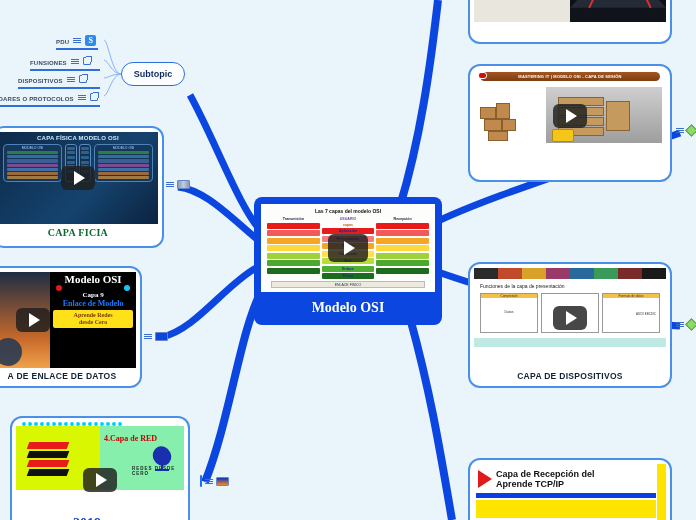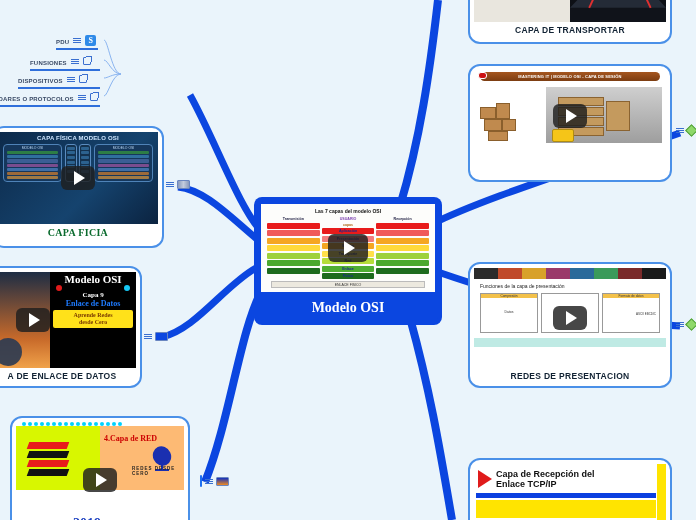--- a/index.html
+++ b/index.html
@@ -173,21 +173,21 @@
   .art-enlace .yellow { background:#ffe11a; margin:2px 3px 3px 3px; border-radius:2px; padding:2px 0; }
   .art-enlace .yellow div { font-size:6px; font-weight:bold; color:#7a3b00; text-align:center; font-family:"Liberation Serif",serif; line-height:1.15;}
 
   
   .art-red { position:relative; background:#fff; }
   .art-red .hdr { font-size:16px; font-weight:bold; color:#111; padding-left:4px; letter-spacing:-.5px;}
   .art-red .dashrow { display:flex; gap:2px; padding-left:6px; }
   .art-red .dashrow i { width:4px;height:4px;background:#00d2ff;border-radius:50%;display:block;}
   .art-red .body { display:flex; height:64px; }
   .art-red .lgreen { flex:1; background:#d8f700; position:relative; }
-  .art-red .lblue { flex:1; background:#fdba74; position:relative; }
+  .art-red .lblue { flex:1; background:#86efac; position:relative; }
   .art-red .stack { position:absolute; left:12px; top:16px; }
   .art-red .stack i { display:block; width:40px; height:7px; margin-bottom:2px; transform: skewX(-20deg); }
   .art-red .capred { color:#c00; font-size:8px; font-weight:bold; font-family:"Liberation Serif",serif; padding-top:8px; padding-left:4px;}
   .art-red .dish { position:absolute; right:8px; top:18px; width:28px; height:28px; }
   .art-red .y2019 { position:absolute; bottom:-2px; left:34%; font-size:14px; font-weight:bold; color:#1a3fc0; font-family:"Liberation Serif",serif;}
   .art-red .rdc { position:absolute; bottom:14px; left:38%; font-size:4.5px; font-weight:bold; color:#222; letter-spacing:1px;}
 
   
   .art-transp { display:flex; background:#e9e6de; }
   .art-transp .chev { flex:1; display:flex; flex-direction:column; align-items:center; justify-content:center; gap:1px; }
@@ -305,20 +305,23 @@
       <span class="underline" style="width:106px;"></span>
     </div>
     <span class="ico ico-burger">
         <i></i>
         <i></i>
         <i></i>
       </span>
     <span class="ico ico-extlink"></span>
   </div>
 
+  <div id="subtopic">
+    <span>Subtopic</span>
+  </div>
 
   <div class="card" style="left:-8px; top:126px; width:172px; height:122px;">
     <div class="thumb" style="height:92px;">
       <div class="art-fisica fill">
         <div class="t">CAPA FÍSICA MODELO OSI</div>
         <div class="panes">
           <div class="pane">
             <div style="font-size:3.4px;color:#bcd9f5;text-align:center;">MODELO OSI</div>
             <div class="ph" style="background:#2d7d46"></div>
             <div class="ph" style="background:#2f6f9e"></div>
@@ -376,21 +379,21 @@
     <div class="thumb" style="height:96px;">
       <div class="art-enlace fill">
         <div class="left"></div>
         <div class="right">
           <div class="t1">Modelo OSI</div>
           <div class="dots">
             <i style="background:#e01b1b"></i>
               <i style="background:#17c8f5"></i>
           </div>
           <div class="t2">Capa 9</div>
-          <div class="t3">Enlace de Datos</div>
+          <div class="t3">Enlace de Modelo</div>
           <div class="yellow">
             <div>Aprende Redes</div>
             <div>desde Cero</div>
           </div>
         </div>
       </div>
       <div class="play" style="left:28px;"></div>
     </div>
     <div class="card-label">A DE ENLACE DE DATOS</div>
   </div>
@@ -531,21 +534,20 @@
             <rect x="72" y="24" width="12" height="10" rx="3" fill="#ddd"></rect>
             <circle cx="36" cy="40" r="3" fill="#ffd400"></circle>
             <circle cx="66" cy="40" r="3" fill="#ffd400"></circle>
             <path d="M20,60 L34,30" stroke="#e03030" stroke-width="2" fill="none"></path>
             <path d="M84,60 L70,30" stroke="#e03030" stroke-width="2" fill="none"></path>
           </svg>
         </div>
       </div>
 
     </div>
-    <div class="card-label">CAPA DE TRANSPORTAR</div>
   </div>
 
   <div class="card" style="left:468px; top:64px; width:204px; height:118px;">
     <div class="thumb" style="height:92px; background:#fff;">
       <div class="art-secion fill">
         <div class="reddot"></div>
         <div class="banner">
           <span>MASTERING IT | MODELO OSI - CAPA DE SESIÓN</span>
         </div>
         <div class="scene">
@@ -603,41 +605,41 @@
             <div class="c">
               <div class="cap">Formato de datos</div>
               <div style="font-size:3px;text-align:right;margin-top:14px;padding-right:3px;color:#333;">ASCII EBCDIC</div>
             </div>
           </div>
           <div class="wave"></div>
         </div>
       </div>
       <div class="play"></div>
     </div>
-    <div class="card-label">REDES DE PRESENTACION</div>
+    <div class="card-label">CAPA DE DISPOSITIVOS</div>
   </div>
 
   <div class="conn" style="left:676px; top:320px;">
     <span class="ico ico-burger">
         <i></i>
         <i></i>
         <i></i>
       </span>
     <span class="diamond"></span>
   </div>
 
   <div class="card hidden-overflow" style="left:468px; top:458px; width:204px; height:110px;">
     <div class="thumb" style="height:100px; background:#fff;">
       <div class="art-tcp fill">
         <div class="yellowbar"></div>
         <div class="ttl">
           <span class="tri"></span>
           <span>
             <span>Capa de Recepción del</span><br>
-            <span>Enlace TCP/IP</span>
+            <span>Aprende TCP/IP</span>
           </span>
         </div>
         <div class="bluebar"></div>
         <div class="yellowblock"></div>
       </div>
 
     </div>
   </div>
 
 </div>

